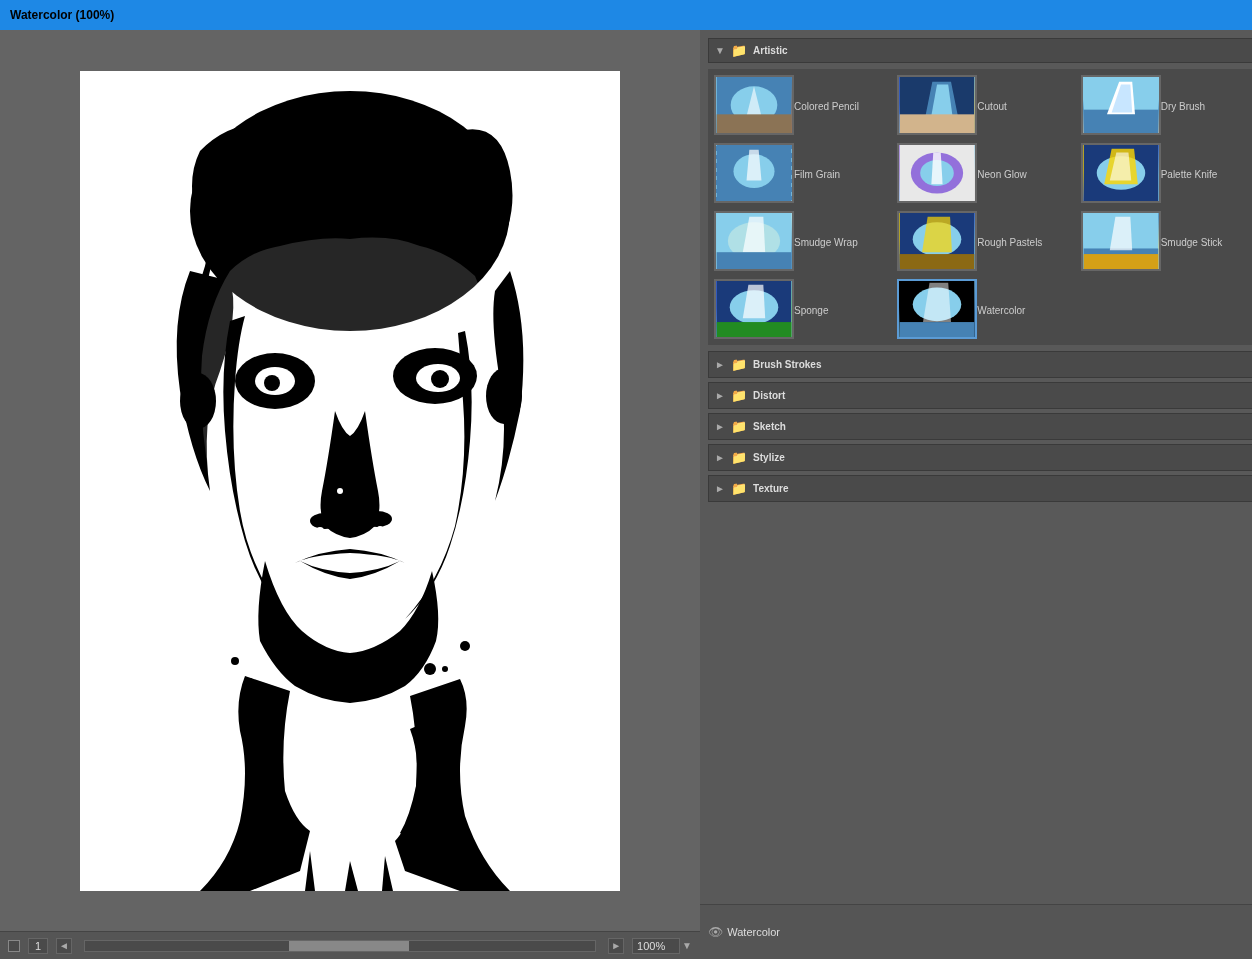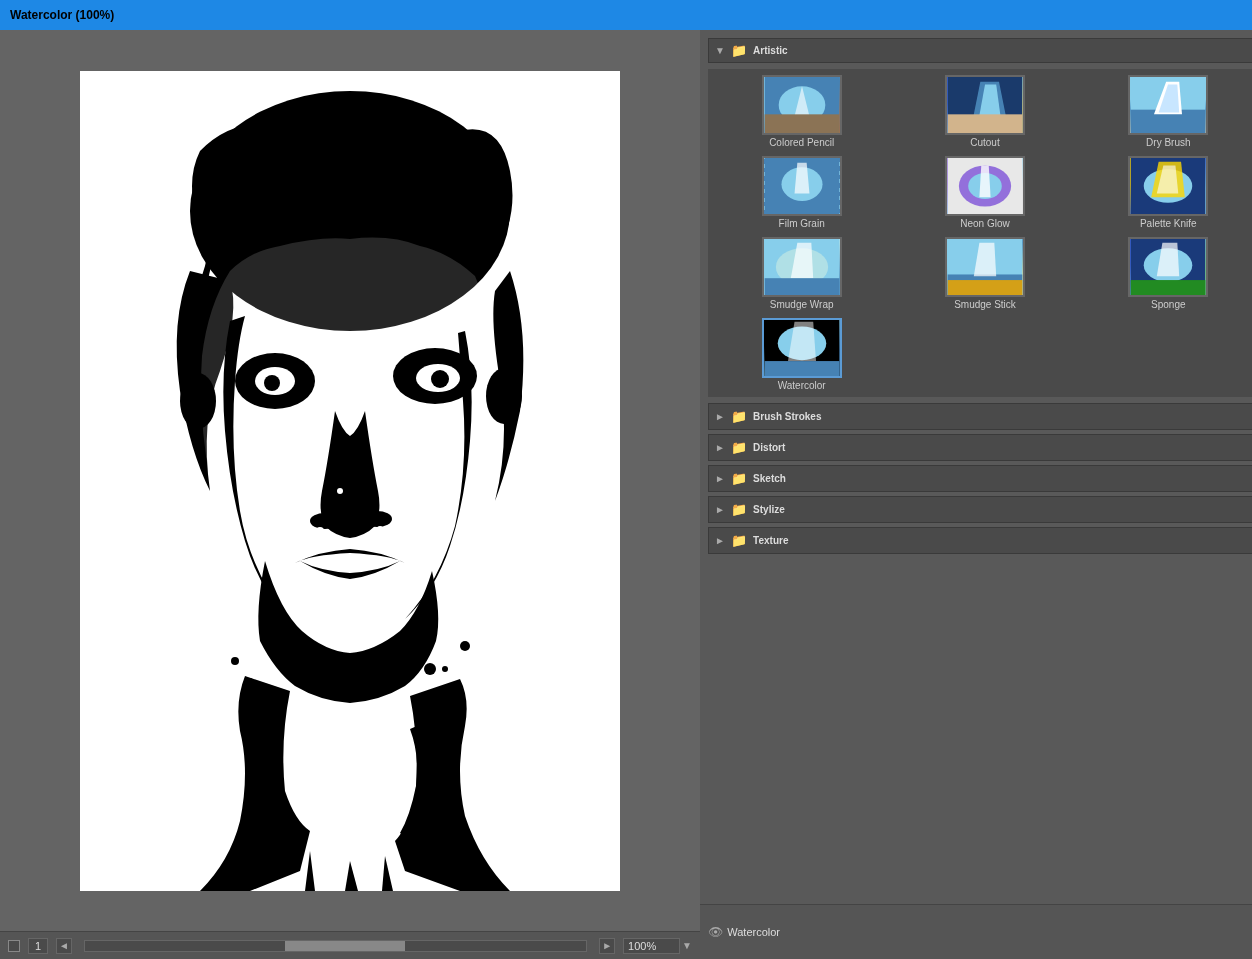--- a/index.html
+++ b/index.html
@@ -100,21 +100,21 @@
       align-items: center;
       gap: 2px;
     }
 
     .zoom-value {
       background: #4a4a4a;
       border: 1px solid #666;
       color: #ddd;
       font-size: 11px;
       padding: 1px 4px;
-      width: 57px;
+      width: 48px;
     }
 
     .zoom-arrow {
       color: #aaa;
       cursor: pointer;
       font-size: 10px;
     }
 
     .scroll-bar-h {
       flex: 1;
@@ -187,21 +187,20 @@
       display: grid;
       grid-template-columns: repeat(3, 1fr);
       gap: 4px;
       padding: 4px;
       background: #4a4a4a;
       margin-bottom: 6px;
     }
 
     .filter-item {
       display: flex;
-      flex-direction: column;
       align-items: center;
       cursor: pointer;
       padding: 2px;
     }
 
     .filter-item.selected .filter-thumb {
       border: 2px solid #5b9bd5;
     }
 
     .filter-thumb {
@@ -522,20 +521,31 @@
                   <rect fill="#87ceeb" width="80" height="60"></rect>
                   <ellipse cx="40" cy="30" rx="28" ry="20" fill="#b0e0e6"></ellipse>
                   <polygon points="35,4 50,4 52,42 28,42" fill="white" opacity="0.7"></polygon>
                   <rect x="0" y="42" width="80" height="18" fill="#4682b4"></rect>
                 </svg>
             </div>
             <span class="filter-name">Smudge Wrap</span>
           </div>
 
 
+          <div class="filter-item">
+            <div class="filter-thumb thumb-rough-pastels">
+              <svg viewBox="0 0 80 60">
+                  <rect fill="#1a3a7a" width="80" height="60"></rect>
+                  <ellipse cx="40" cy="28" rx="26" ry="18" fill="#87ceeb"></ellipse>
+                  <polygon points="30,4 54,4 56,42 24,42" fill="#ffd700" opacity="0.7"></polygon>
+                  <rect x="0" y="44" width="80" height="16" fill="#8b6914"></rect>
+                </svg>
+            </div>
+            <span class="filter-name">Rough Pastels</span>
+          </div>
 
           <div class="filter-item">
             <div class="filter-thumb thumb-smudge-stick">
               <svg viewBox="0 0 80 60">
                   <rect fill="#87ceeb" width="80" height="60"></rect>
                   <rect x="0" y="38" width="80" height="22" fill="#4682b4"></rect>
                   <polygon points="34,4 50,4 52,40 28,40" fill="white" opacity="0.7"></polygon>
                   <rect x="0" y="44" width="80" height="16" fill="#d4a017"></rect>
                 </svg>
             </div>

